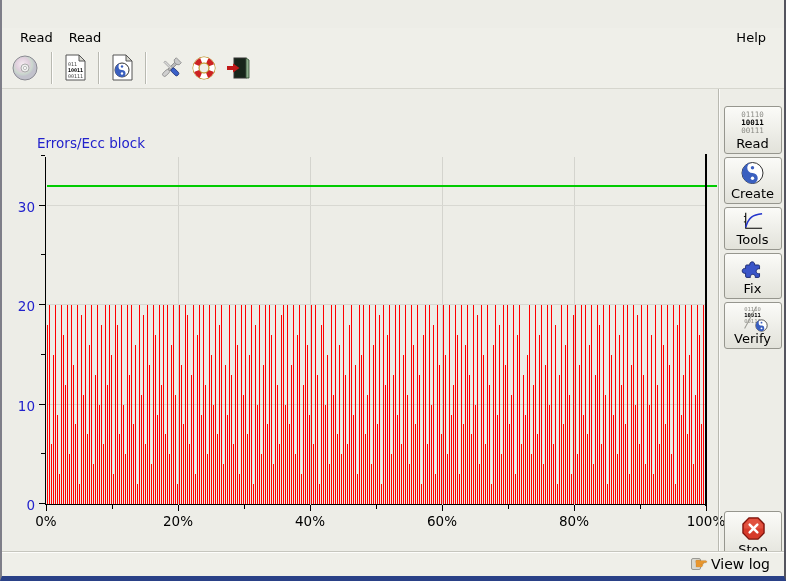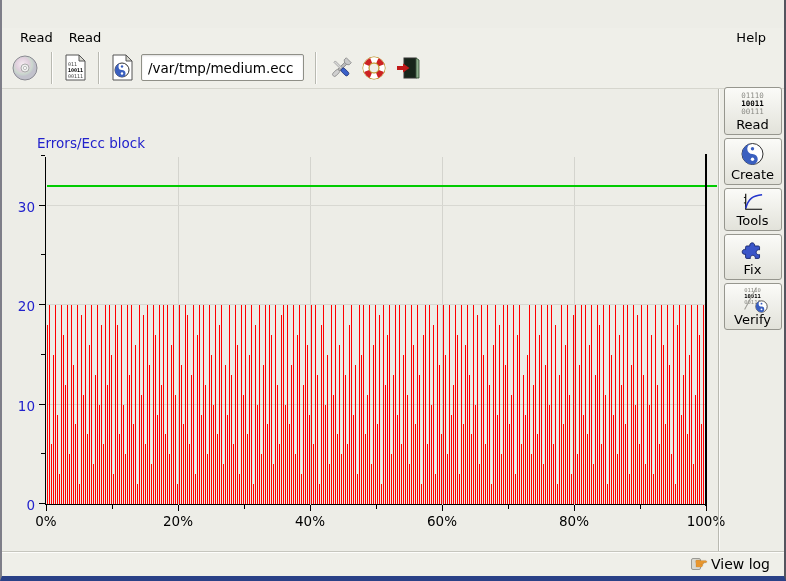--- a/index.html
+++ b/index.html
@@ -59,21 +59,21 @@
   .ytick { position:absolute; height:1px; background:#000; }
   .xtick { position:absolute; width:1px; background:#000; top:348px; }
   .ylab { position:absolute; width:34px; text-align:right; color:#2222CC; font-size:13.5px; }
   .xlab { position:absolute; width:44px; text-align:center; color:#000; font-size:13.5px; top:356px; }
 
   #repair-result { position:absolute; left:8px; top:530px; font-size:14px; }
 
   
   #side-sep { position:absolute; left:716px; top:89px; width:2px; height:463px;
     border-left:1px solid #B9B9B1; border-right:1px solid #FBFBF9; }
-  #sidebar { position:absolute; left:719px; top:87px; width:63px; height:462px; }
+  #sidebar { position:absolute; left:719px; top:106px; width:63px; height:462px; }
   .sbtn { width:58px; margin:0 auto 3px auto; background:linear-gradient(#FBFBF8,#E2E2DA);
     border:1px solid #96968E; border-radius:3px; display:flex; flex-direction:column;
     align-items:center; justify-content:center; padding:3px 0 2px 0; cursor:default; }
   .sbtn .lbl { font-size:13px; margin-top:1px; }
   .binrows { font-family:"DejaVu Sans Mono", monospace; font-size:7.5px; line-height:8px; text-align:center; }
   .binrows .dim { color:#8A8A84; }
   .binrows .bold { color:#000; font-weight:bold; }
   #stop-btn { position:absolute; left:3px; top:405px; width:58px; }
   .verify-ico { position:relative; width:26px; height:24px; }
   .verify-ico .binrows { font-size:5.5px; line-height:6px; }
@@ -132,21 +132,20 @@
     <span class="toolicon">
       <svg width="23" height="27" viewBox="0 0 23 27">
         <path d="M2,1 h13 l6,6 v19 H2 Z" fill="#FFF" stroke="#555"></path>
         <path d="M15,1 l6,6 h-6 Z" fill="#D8D8D0" stroke="#555"></path>
         <circle cx="11" cy="16" r="7" fill="#FFF" stroke="#333"></circle>
         <path d="M11,9 A7,7 0 0 0 11,23 A3.5,3.5 0 0 0 11,16 A3.5,3.5 0 0 1 11,9 Z" fill="#3A5FBF"></path>
         <circle cx="11" cy="12.5" r="1.2" fill="#3A5FBF"></circle>
         <circle cx="11" cy="19.5" r="1.2" fill="#FFF"></circle>
       </svg>
     </span>
-    <input class="entry" value="/var/tmp/medium.ecc" style="">
     <div class="tsep"></div>
     <span class="toolicon">
       <svg width="26" height="26" viewBox="0 0 26 26">
         <g transform="rotate(45 13 13)">
           <rect x="11.6" y="3" width="2.8" height="13" fill="#B9B9B9" stroke="#7E7E7E" stroke-width="0.7"></rect>
           <path d="M9.5,2 h7 v3 l-2,1.5 h-3 l-2,-1.5 Z" fill="#C9C9C9" stroke="#7E7E7E" stroke-width="0.7"></path>
           <rect x="11" y="16" width="4" height="8" rx="1.8" fill="#CFCFCF" stroke="#7E7E7E" stroke-width="0.7"></rect>
         </g>
         <g transform="rotate(-45 13 13)">
           <rect x="12" y="4" width="2" height="11" fill="#D8D8D8" stroke="#888" stroke-width="0.6"></rect>
@@ -599,20 +598,28 @@
         <svg width="13" height="13" viewBox="0 0 24 24">
           <circle cx="12" cy="12" r="10.5" fill="#FFF" stroke="#333" stroke-width="1.5"></circle>
           <path d="M12,1.5 A10.5,10.5 0 0 0 12,22.5 A5.25,5.25 0 0 0 12,12 A5.25,5.25 0 0 1 12,1.5 Z" fill="#3A5FBF"></path>
           <circle cx="12" cy="6.8" r="1.7" fill="#3A5FBF"></circle>
           <circle cx="12" cy="17.2" r="1.7" fill="#FFF"></circle>
         </svg>
       </div>
       <span class="lbl">Verify</span>
     </div>
 
+    <div class="sbtn" id="stop-btn" style="height:50px;">
+      <svg width="25" height="25" viewBox="0 0 26 26">
+        <polygon points="8.3,2 17.7,2 24,8.3 24,17.7 17.7,24 8.3,24 2,17.7 2,8.3" fill="#D63A2A" stroke="#7A120A" stroke-width="1.3"></polygon>
+        <polygon points="8.9,3.2 17.1,3.2 22.8,8.9 22.8,13 3.2,13 3.2,8.9" fill="#E8604F" opacity="0.6"></polygon>
+        <path d="M9,9 L17,17 M17,9 L9,17" stroke="#FFF" stroke-width="2.6" stroke-linecap="round"></path>
+      </svg>
+      <span class="lbl">Stop</span>
+    </div>
   </div>
 
   <div id="footer">
     <div id="viewlog">
       <span class="pad"></span>
       <span class="hand">☛</span>
       <span>View log</span>
     </div>
   </div>
 

